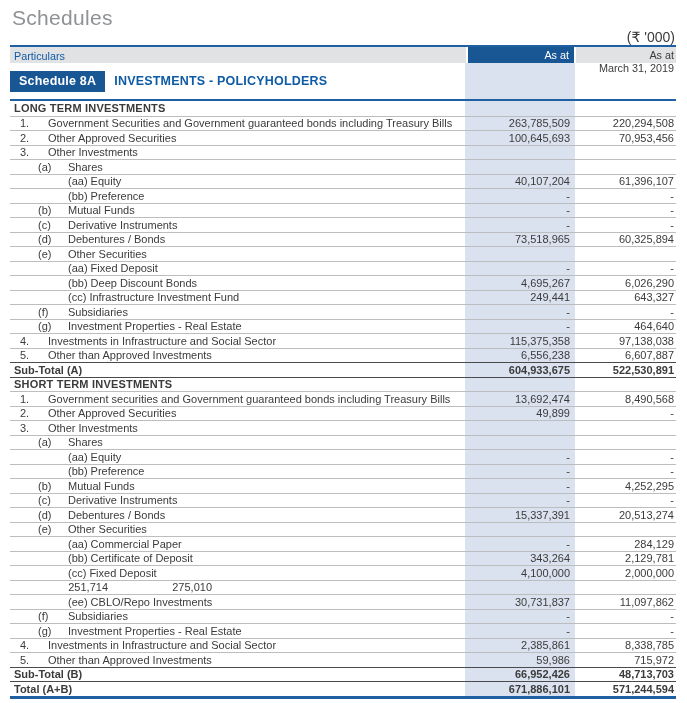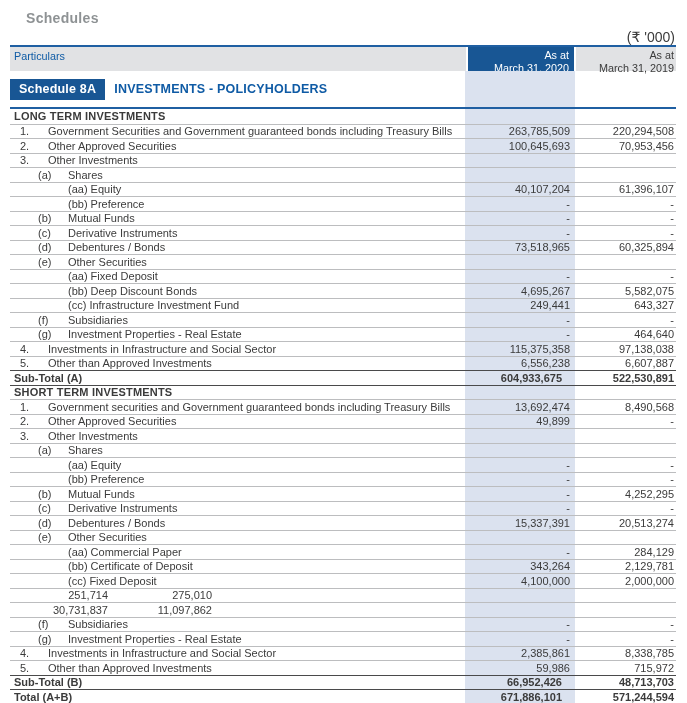--- a/index.html
+++ b/index.html
@@ -9,32 +9,32 @@
   }
   *{ box-sizing:border-box; }
   html,body{ margin:0; padding:0; }
   body{
     width:687px; height:703px; overflow:hidden; background:#ffffff;
     font-family:"Liberation Sans","DejaVu Sans",sans-serif; color:var(--text-dark);
   }
   .page{ padding:0 11px 0 10px; }
 
   .page-title{
-    font-size:14px; font-weight:700; color:var(--title-gray);
-    margin:6px 0 0 16px; letter-spacing:0.3px; line-height:24px;
+    font-size:21px; font-weight:400; color:var(--title-gray);
+    margin:6px 0 0 2px; letter-spacing:0.3px; line-height:24px;
   }
   .units-note{
     text-align:right; font-size:14px; color:var(--text-dark);
     margin:1px 1px 1px 0; line-height:13px;
   }
 
   .fin-table{ border-top:2px solid var(--blue-rule); border-bottom:3px solid var(--blue-rule); }
 
   
-  .thead{ display:flex; height:24px; font-size:10.8px; }
+  .thead{ display:flex; height:16px; font-size:10.8px; }
   .th-particulars{
     flex:1; background:var(--header-gray); color:var(--link-blue);
     padding:3px 0 0 4px; line-height:12px;
   }
   .th-2020{
     width:106px; margin:0 2px; background:var(--navy); color:#ffffff;
     text-align:right; padding:2px 5px 0 0; line-height:12.5px;
   }
   .th-2019{
     width:100px; background:var(--header-gray); color:var(--text-dark);
@@ -68,21 +68,21 @@
   }
   .row.first{ border-top:none; }
   .row.dark{ border-top-color:var(--rule-dark); }
   .row .lbl{ flex:1; display:flex; overflow:hidden; white-space:nowrap; }
   .row .num{ flex:none; }
   .row.item1 .lbl{ padding-left:10px; } .row.item1 .num{ width:28px; }
   .row.item2 .lbl{ padding-left:28px; } .row.item2 .num{ width:30px; }
   .row.item3 .lbl{ padding-left:58px; }
   .row.section{ font-weight:bold; letter-spacing:0.2px; }
   .row.section .lbl{ padding-left:4px; }
-  .row.subtotal,.row.total{ font-weight:bold;gap:8px; }
+  .row.subtotal,.row.total{ font-weight:bold; }
   .row.subtotal .lbl,.row.total .lbl{ padding-left:4px; }
   .v{ text-align:right; white-space:nowrap; }
   .v20{ width:104px; padding-right:6px; }
   .v19{ width:100px; padding-right:2px; }
 </style>
 </head>
 <body>
 
 <div class="page">
   <div class="page-title">Schedules</div>
@@ -190,21 +190,21 @@
             <div class="v v19"></div>
           </div>
           <div class="row item3">
             <div class="lbl">(aa) Fixed Deposit</div>
             <div class="v v20">-</div>
             <div class="v v19">-</div>
           </div>
           <div class="row item3">
             <div class="lbl">(bb) Deep Discount Bonds</div>
             <div class="v v20">4,695,267</div>
-            <div class="v v19">5,582,075</div>
+            <div class="v v19">6,026,290</div>
           </div>
           <div class="row item3">
             <div class="lbl">(cc)  Infrastructure Investment Fund</div>
             <div class="v v20">249,441</div>
             <div class="v v19">643,327</div>
           </div>
           <div class="row item2">
             <div class="lbl">
               <span class="num">(f)</span>
               <span>Subsidiaries</span>
@@ -333,20 +333,21 @@
           <div class="row item3">
             <div class="lbl">(cc)  Fixed Deposit</div>
             <div class="v v20">4,100,000</div>
             <div class="v v19">2,000,000</div>
           </div>
           <div class="row item3">
             <div class="v v20">251,714</div>
             <div class="v v19">275,010</div>
           </div>
           <div class="row item3">
+            <div class="lbl">(ee) CBLO/Repo Investments</div>
             <div class="v v20">30,731,837</div>
             <div class="v v19">11,097,862</div>
           </div>
           <div class="row item2">
             <div class="lbl">
               <span class="num">(f)</span>
               <span>Subsidiaries</span>
             </div>
             <div class="v v20">-</div>
             <div class="v v19">-</div>

